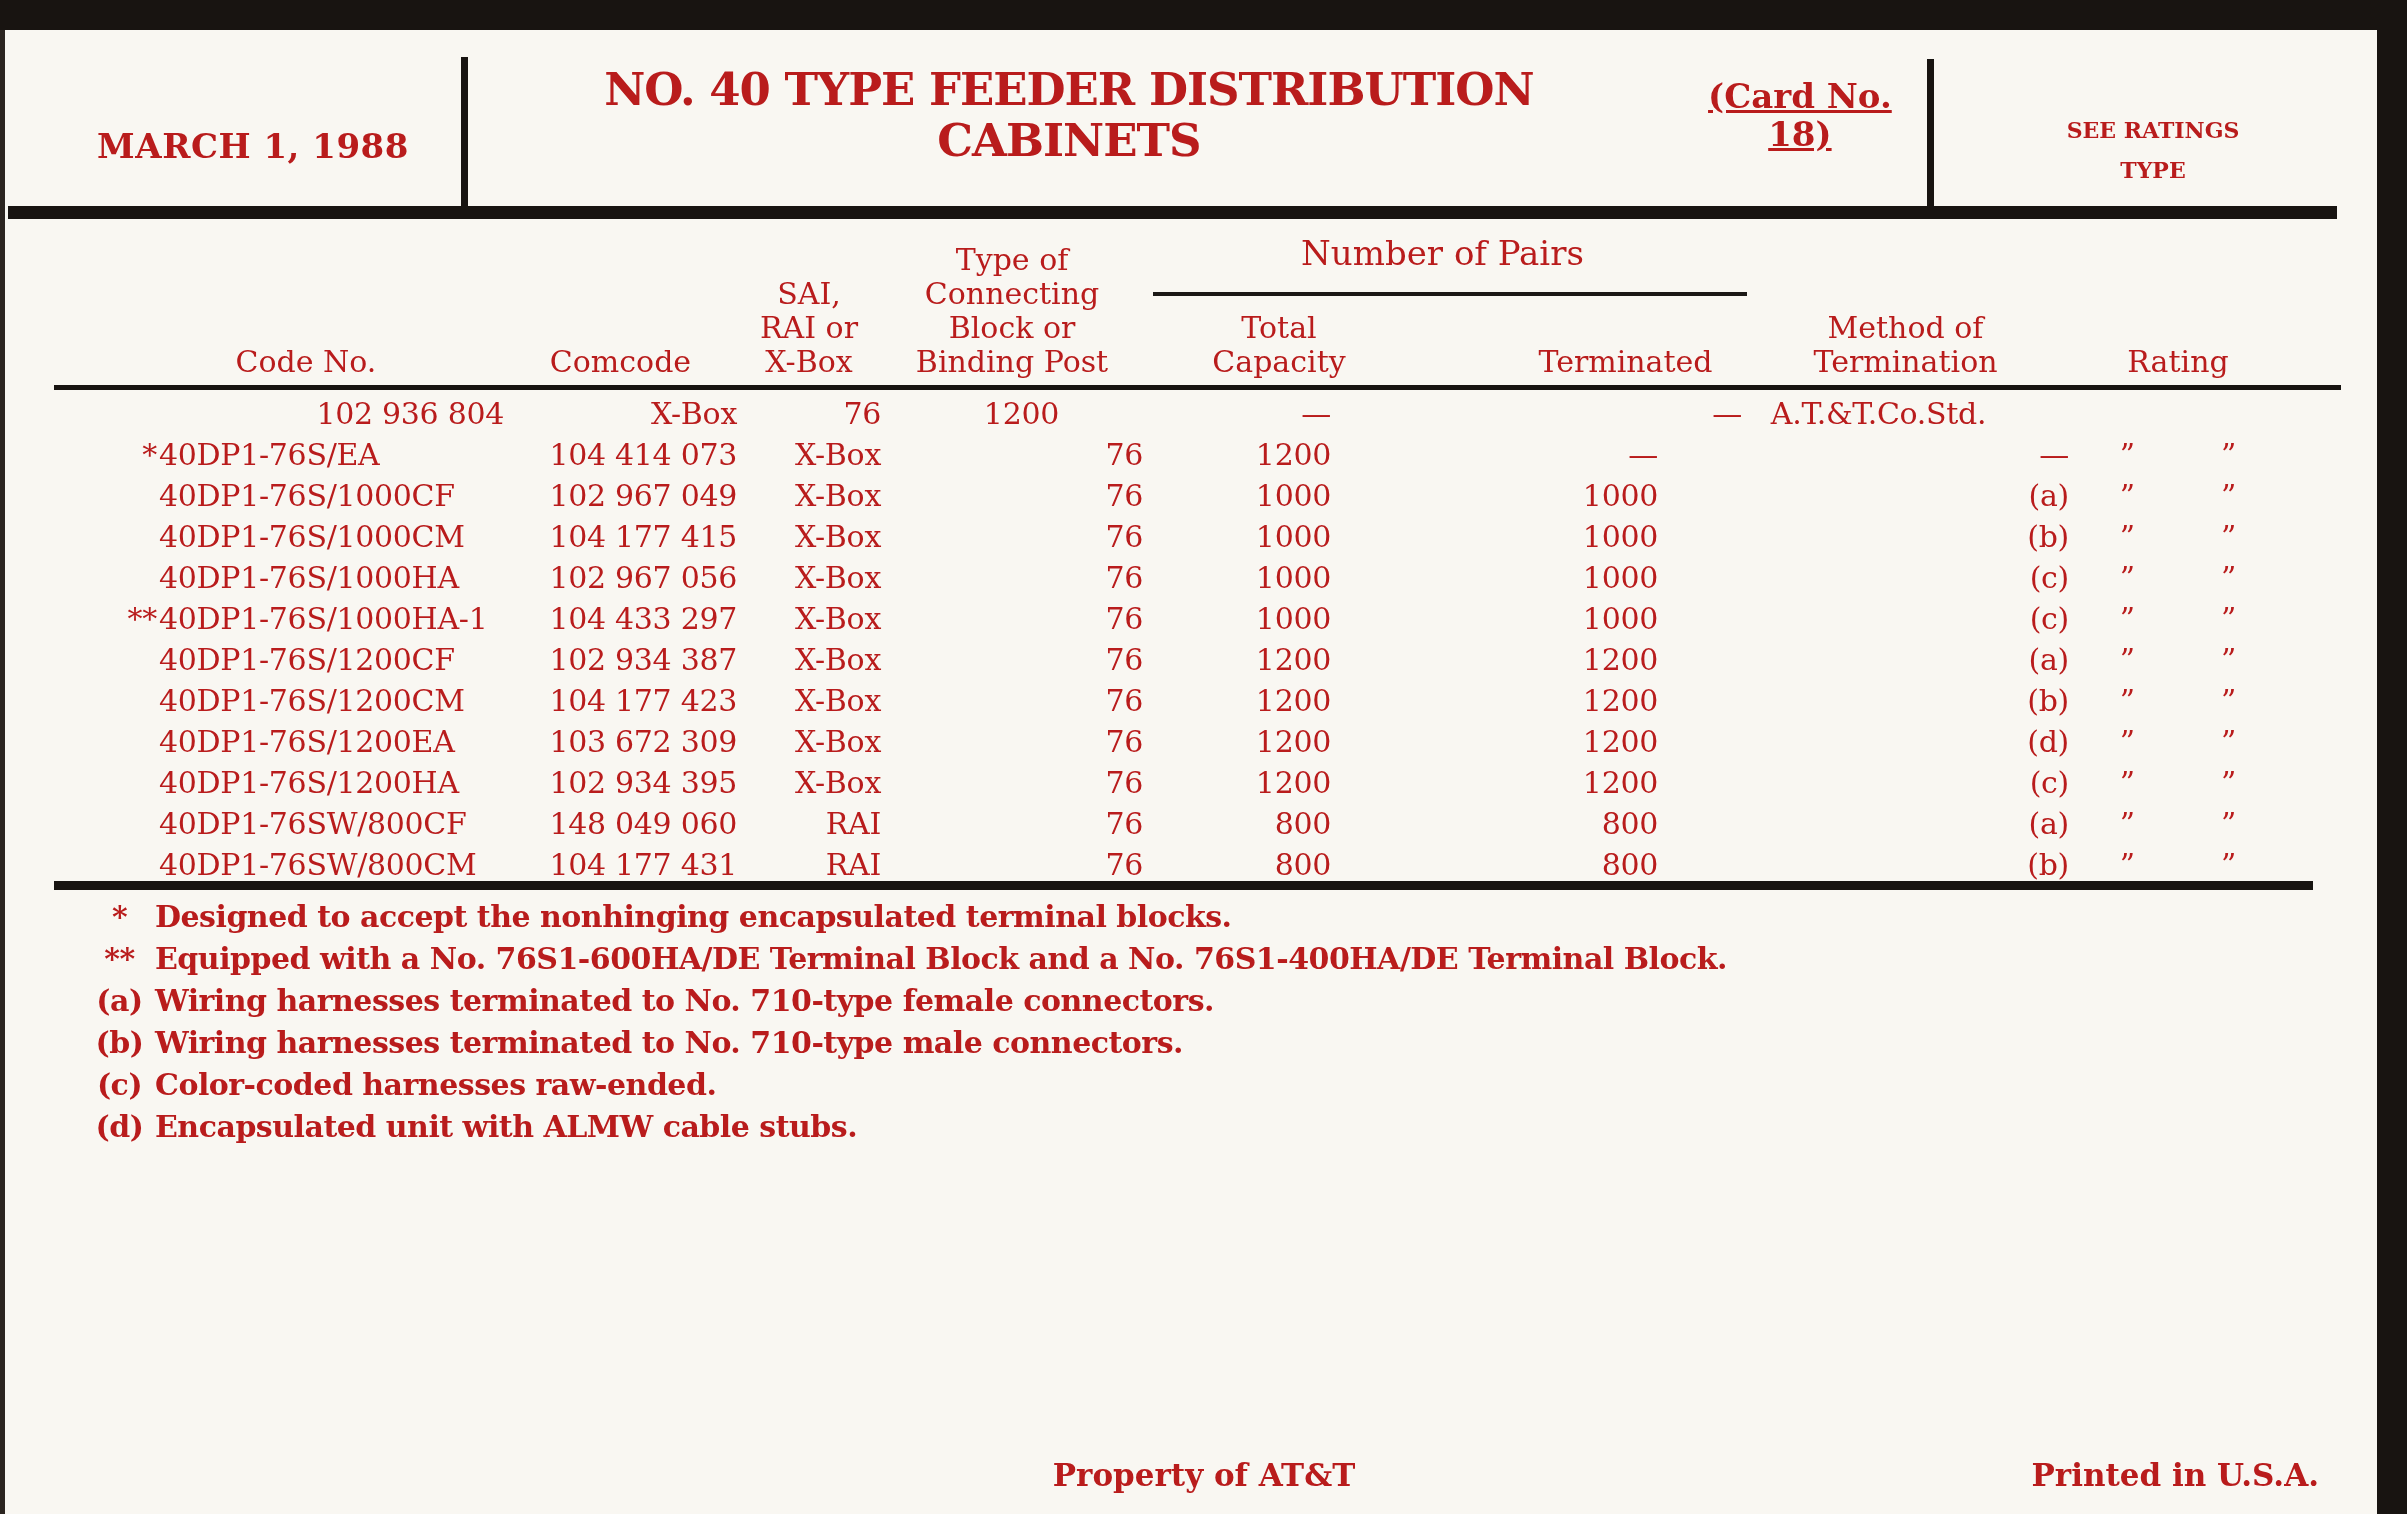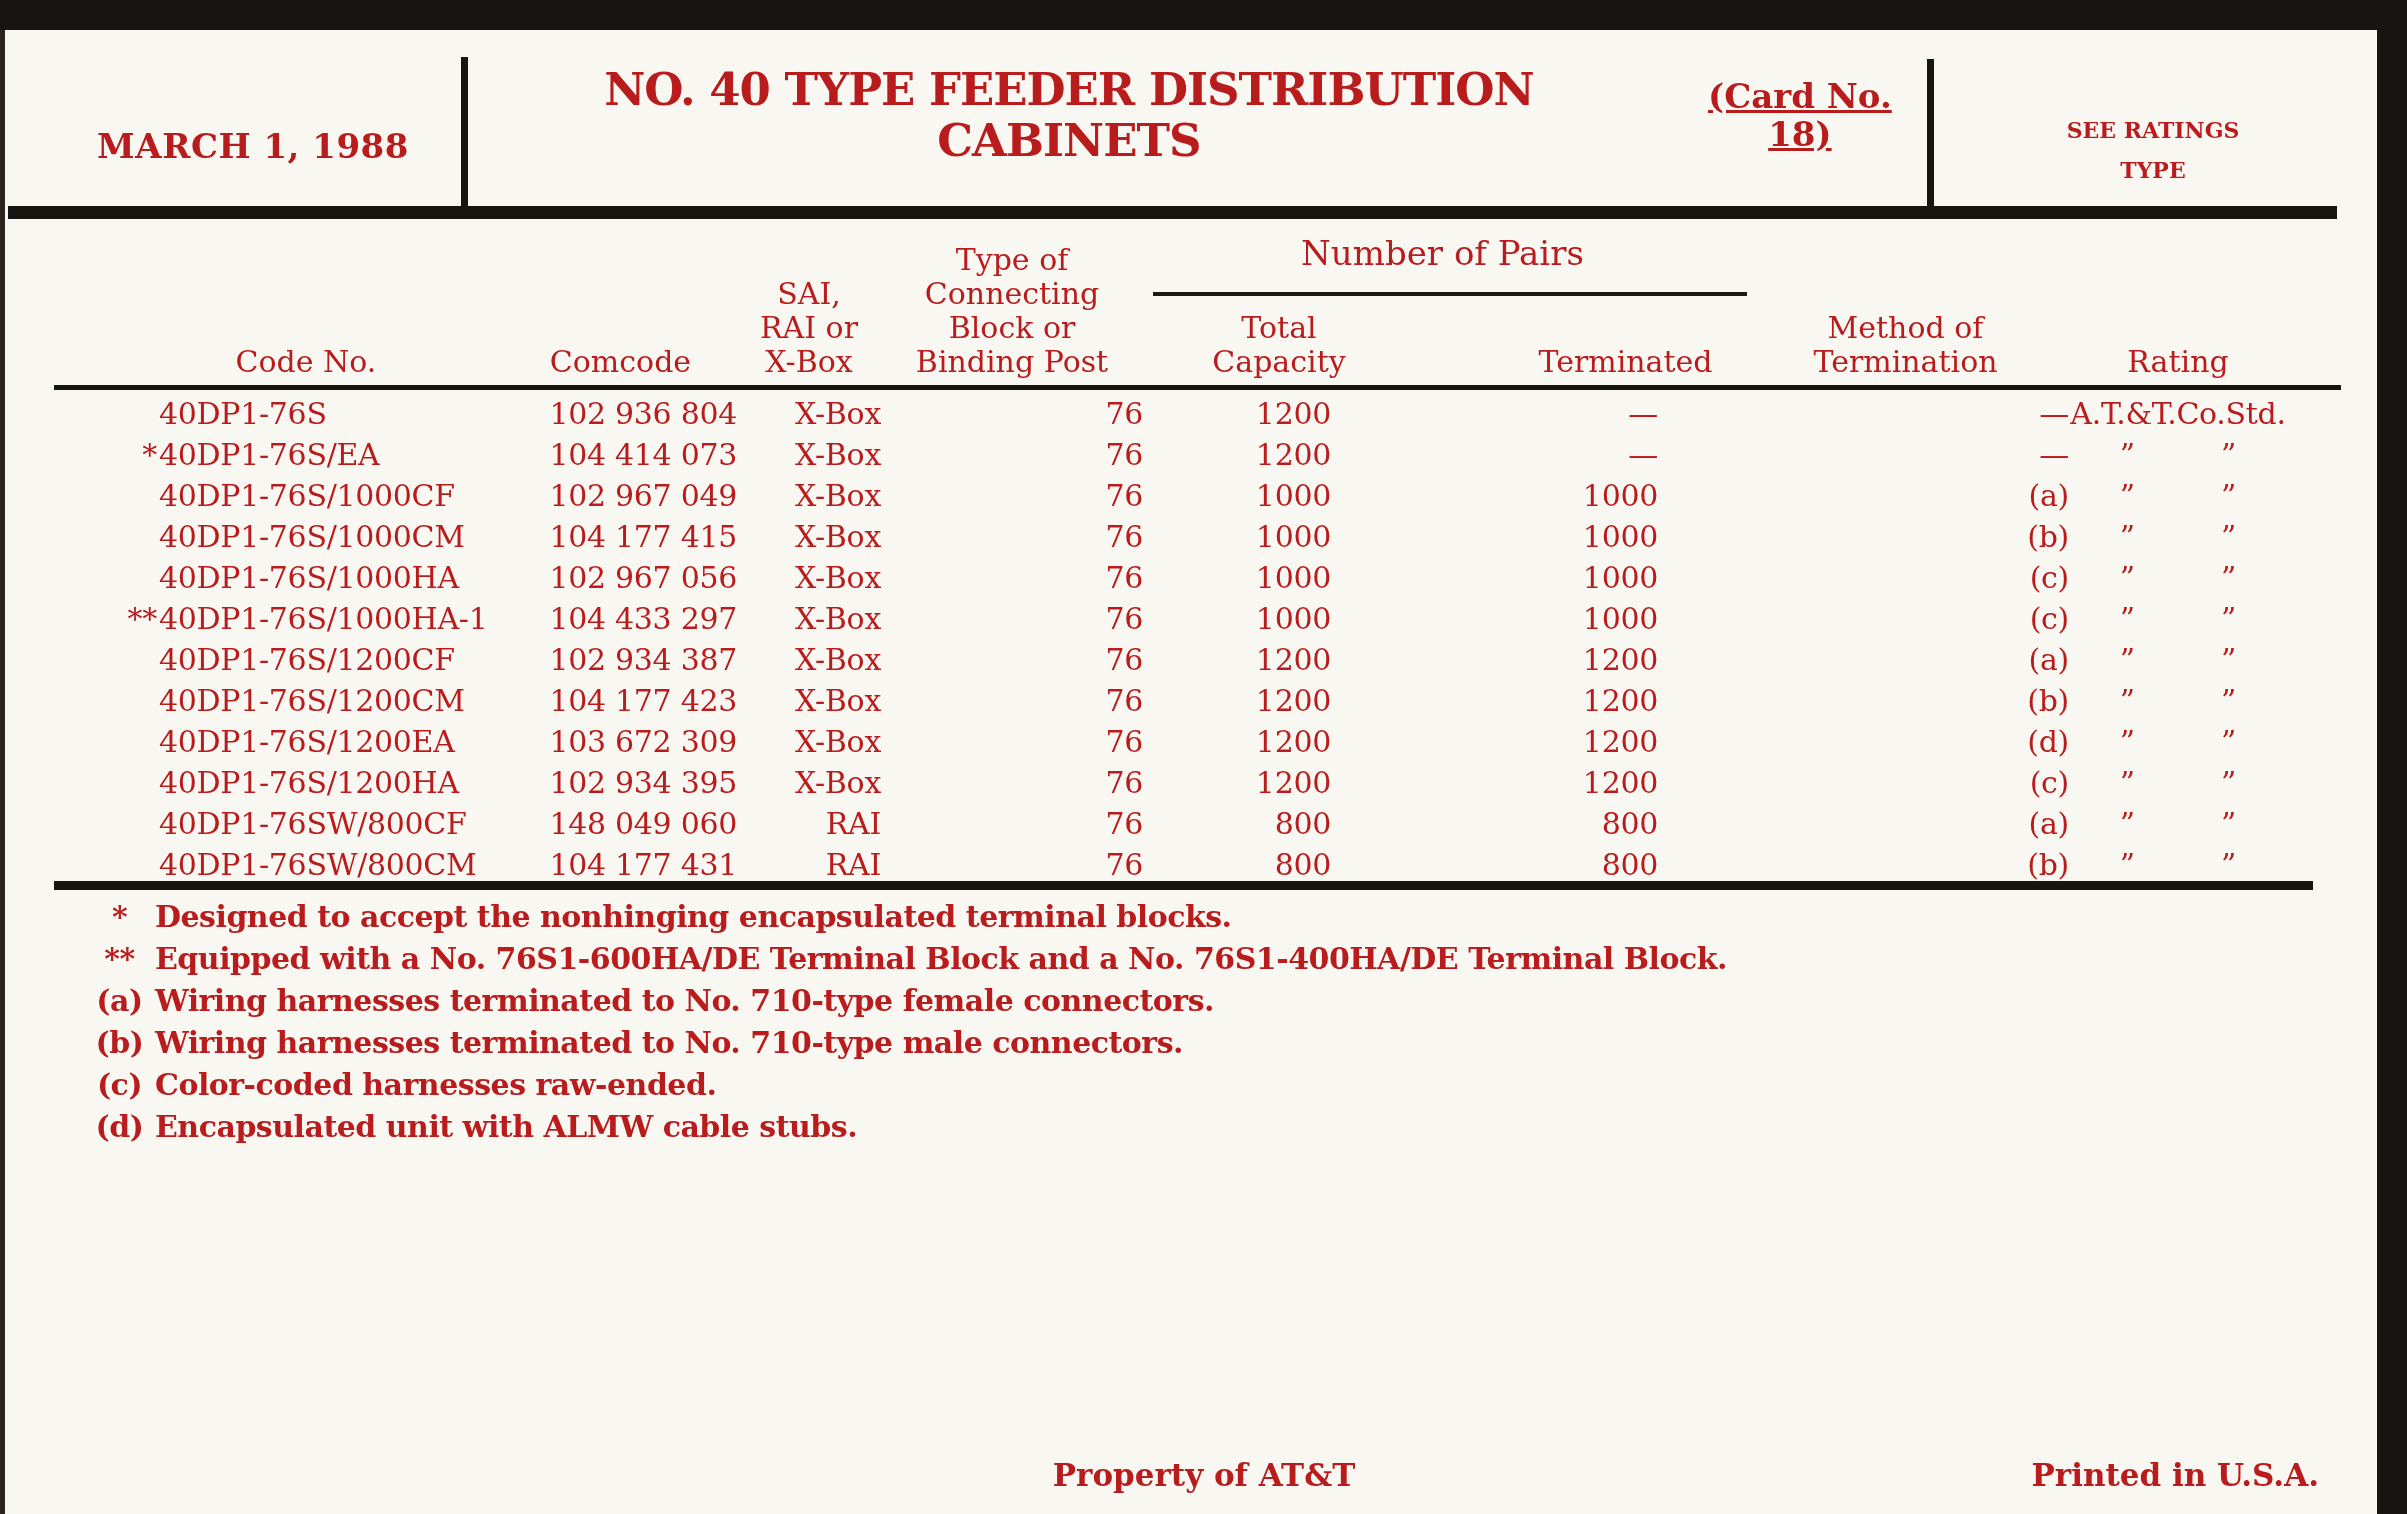--- a/index.html
+++ b/index.html
@@ -110,24 +110,20 @@
       </div>
       <div class="th th-rating">Rating</div>
     </div>
     <div class="pairs-label">Number of Pairs</div>
     <div class="pairs-rule"></div>
   </div>
   <div class="table-header-rule"></div>
 
   <div class="tbody">
     <div class="tr cols">
-      <div class="td td-code">
-          <span class="prefix"></span>
-          <span class="code">40DP1-76S</span>
-        </div>
       <div class="td td-comcode">102 936 804</div>
       <div class="td td-box">X-Box</div>
       <div class="td td-block">76</div>
       <div class="td td-cap">1200</div>
       <div class="td td-term">—</div>
       <div class="td td-method">—</div>
       <div class="td td-rating">A.T.&amp;T.Co.Std.</div>
     </div>
     <div class="tr cols">
       <div class="td td-code">

